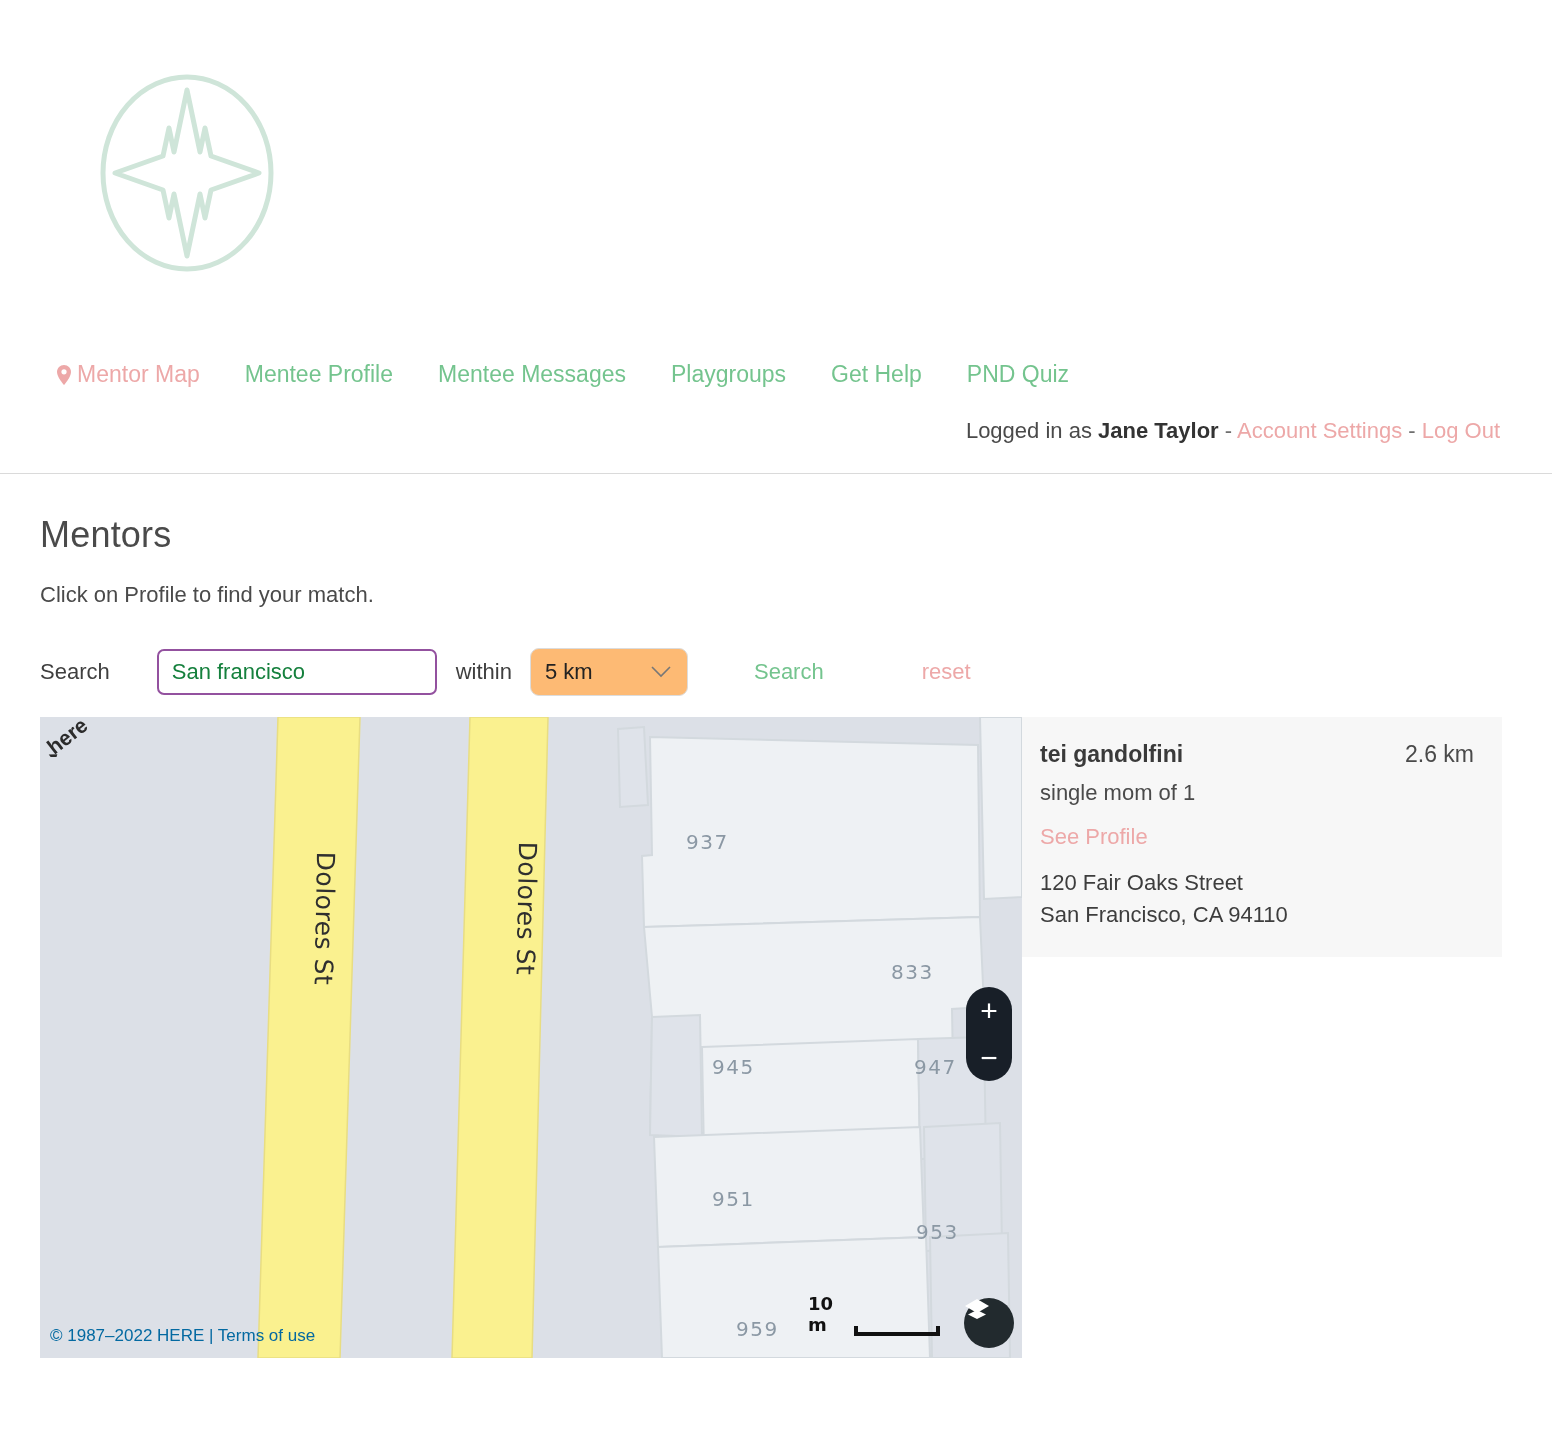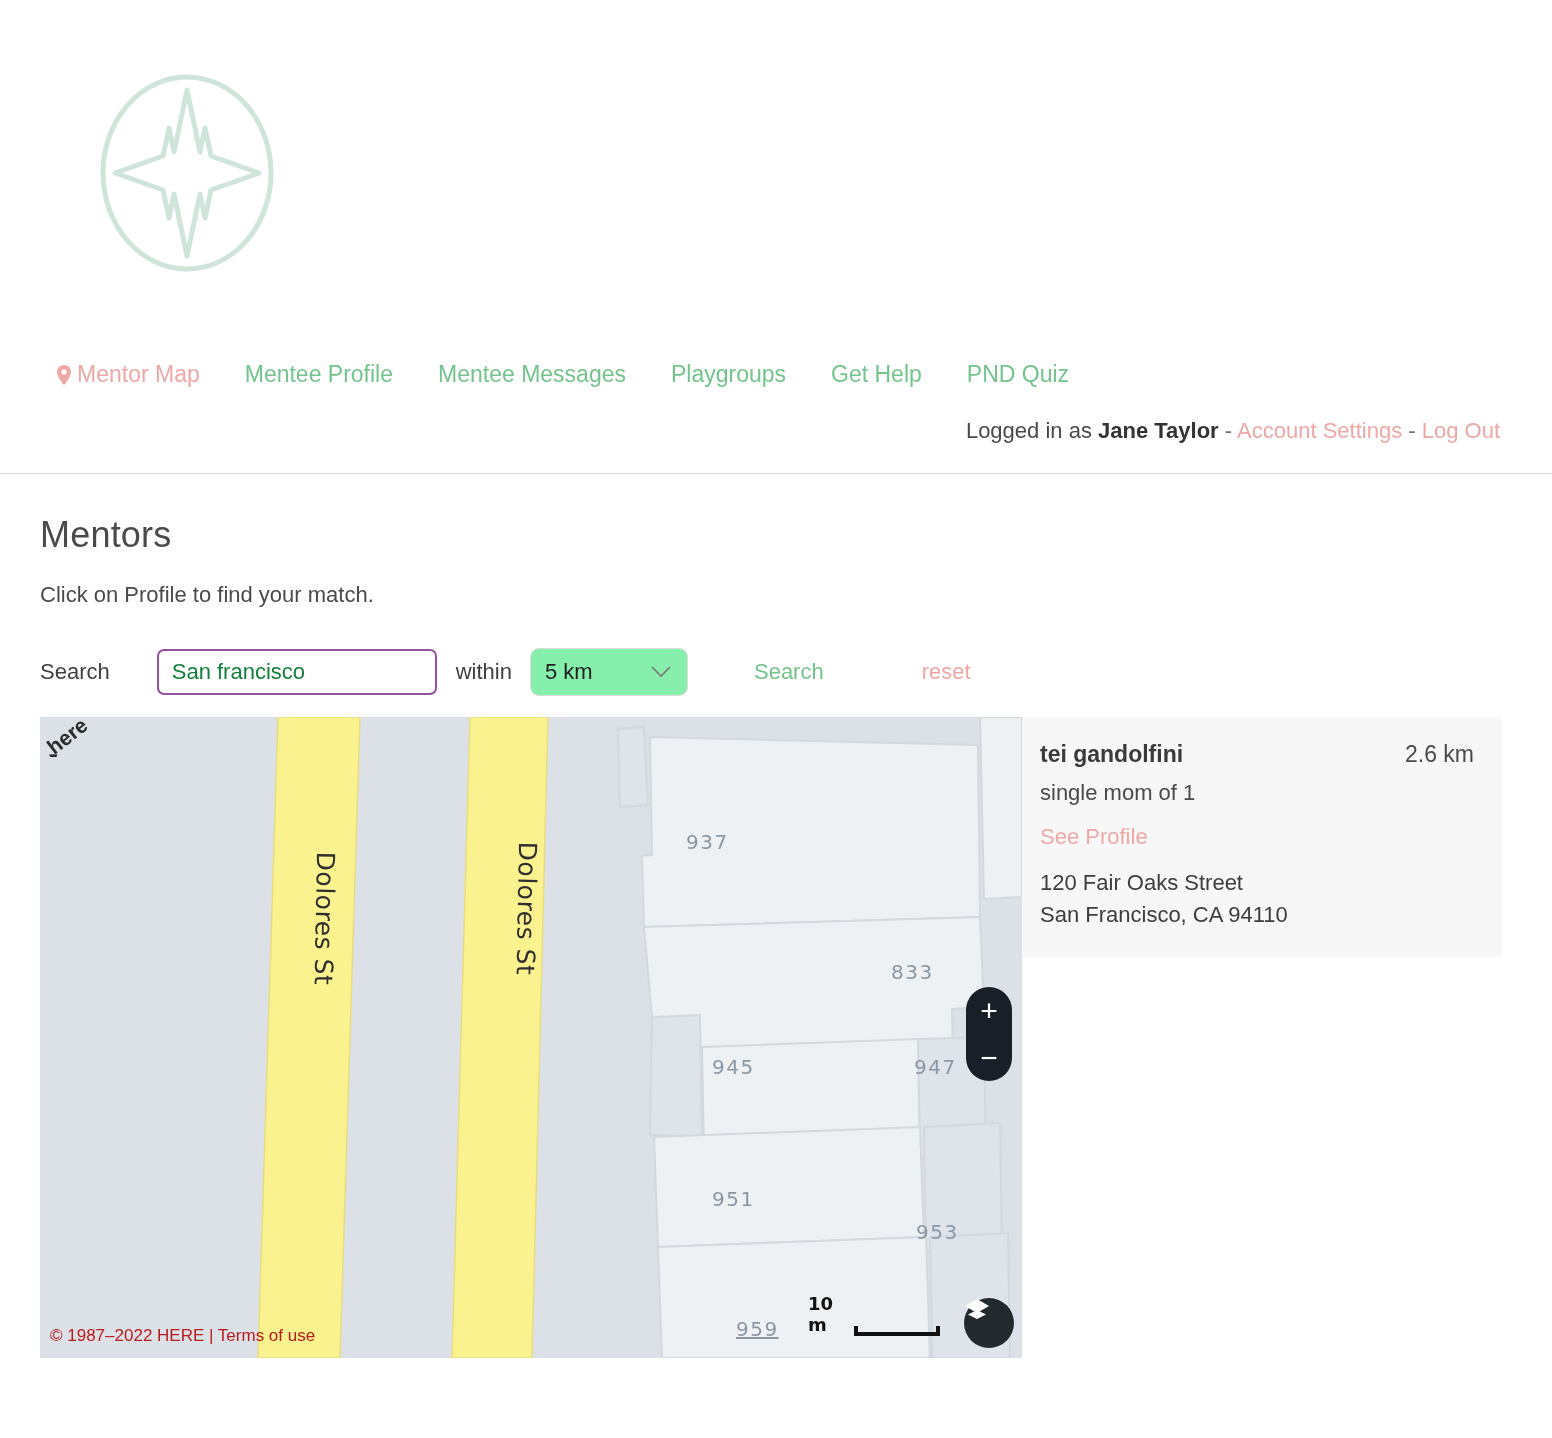--- a/index.html
+++ b/index.html
@@ -108,21 +108,21 @@
     background: #fff;
     outline: none;
   }
   .within-label { font-size: 22px; color: #3f3f3f; margin-left: 19px; }
   .dist-select {
     position: relative;
     width: 158px; height: 48px;
     margin-left: 18px;
     border: 1px solid #dcdcdc;
     border-radius: 9px;
-    background: #86efac;
+    background: #fdba74;
     display: flex;
     align-items: center;
     padding: 8px 14px;
     font-size: 22px;
     color: #222;
   }
   .dist-select .chev {
     position: absolute; right: 16px; top: 50%;
     transform: translateY(-50%);
   }
@@ -224,21 +224,21 @@
   .here-brand {
     position: absolute;
     left: 10px; bottom: 44px;
     width: 56px; height: 40px;
   }
   .here-credit {
     position: absolute;
     left: 10px; bottom: 12px;
     font-family: "Liberation Sans", sans-serif;
     font-size: 17px;
-    color: #b91c1c;
+    color: #0369a1;
     white-space: nowrap;
   }
 
   
   .results { flex: 1 1 auto; }
   .result-card {
     background: #f7f7f7;
     padding: 24px 28px 26px 18px;
     width: 480px;
   }
@@ -343,21 +343,21 @@
 
       <div class="street-label" style="left:300px; top:135px; transform: rotate(91deg);">Dolores St</div>
       <div class="street-label" style="left:502px; top:125px; transform: rotate(91deg);">Dolores St</div>
 
       <div class="house-num" style="left:646px; top:113px;">937</div>
       <div class="house-num" style="left:851px; top:243px;">833</div>
       <div class="house-num" style="left:672px; top:338px;">945</div>
       <div class="house-num" style="left:874px; top:338px;">947</div>
       <div class="house-num" style="left:672px; top:470px;">951</div>
       <div class="house-num" style="left:876px; top:503px;">953</div>
-      <div class="house-num" style="left:696px; top:600px;text-decoration:underline;">959</div>
+      <div class="house-num" style="left:696px; top:600px;">959</div>
 
       <div class="zoom-ctrl">
         <div class="zoom-btn">+</div>
         <div class="zoom-btn">−</div>
       </div>
 
       <div class="layers-btn">
         <svg width="26" height="22" viewBox="0 0 26 22">
           <polygon points="13,1 25,8 13,15 1,8" fill="#ffffff"></polygon>
           <polygon points="13,12 22,16.5 13,21 4,16.5" fill="#ffffff"></polygon>

